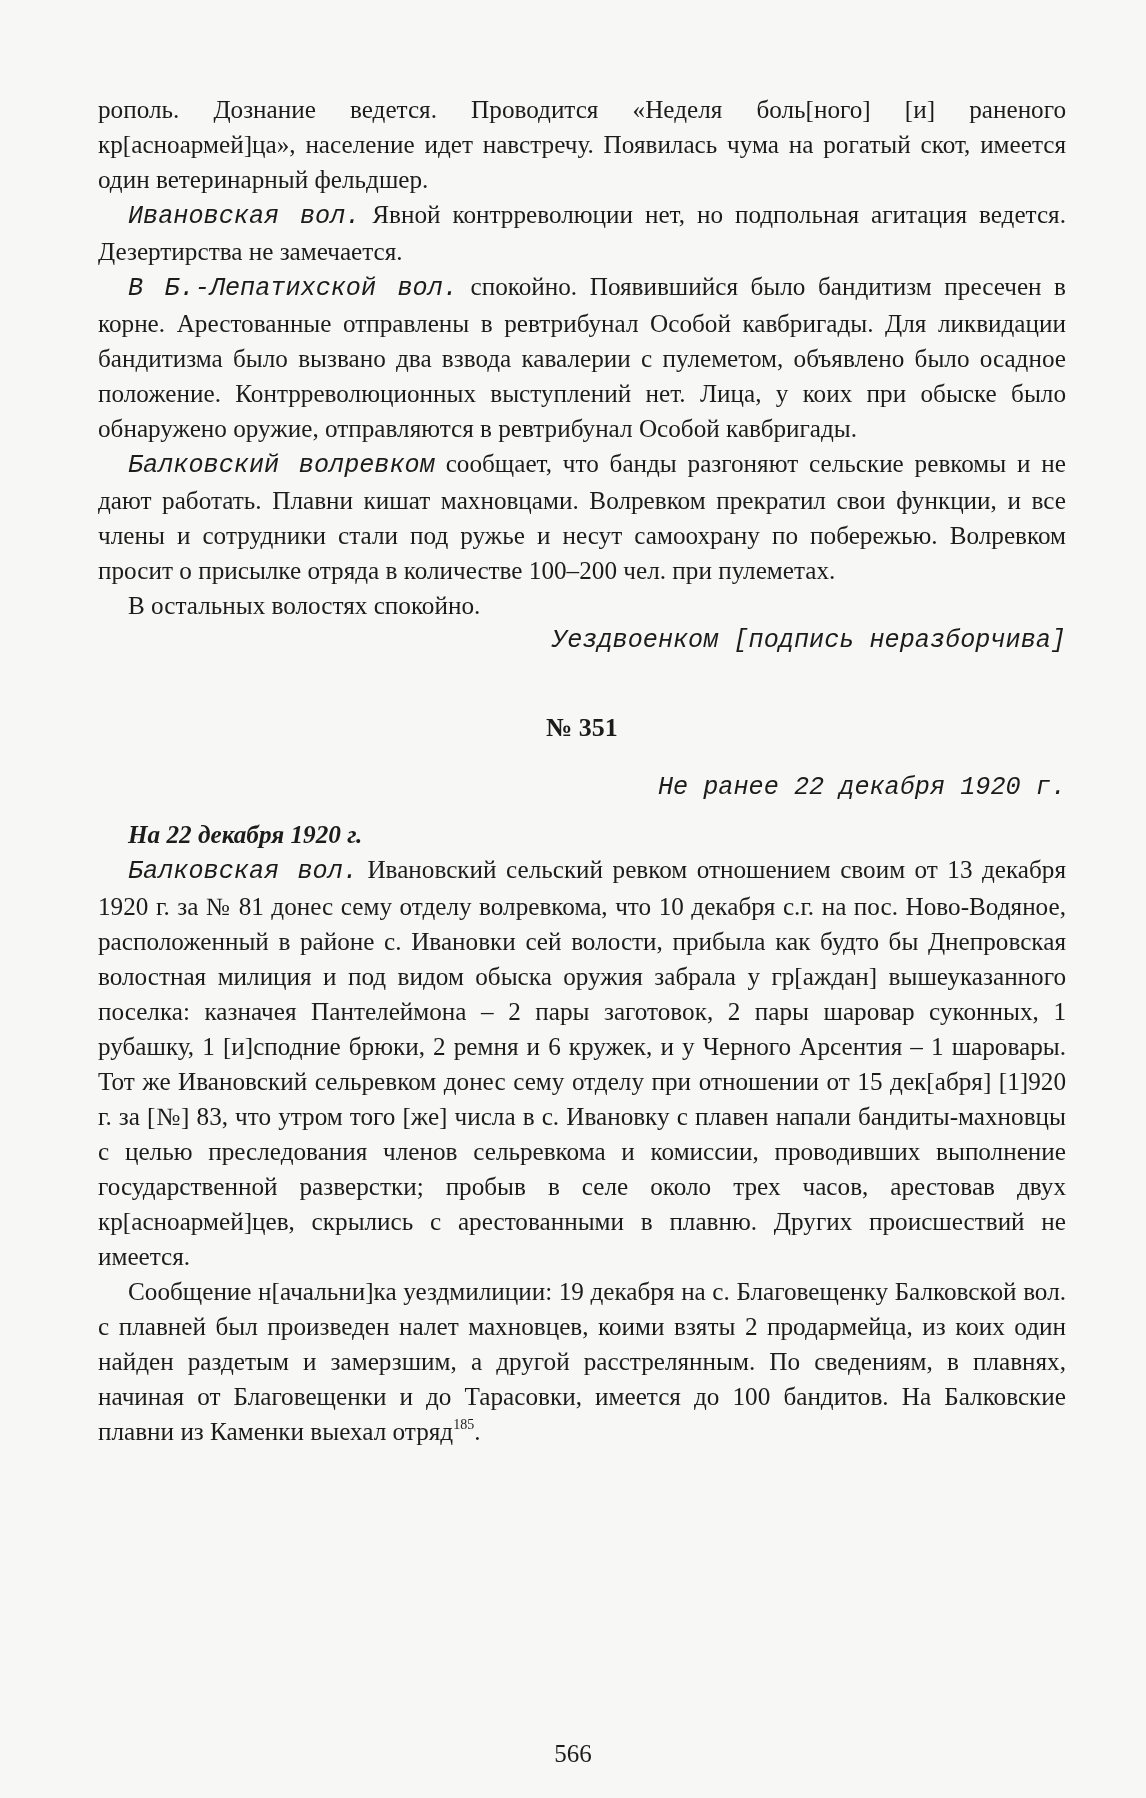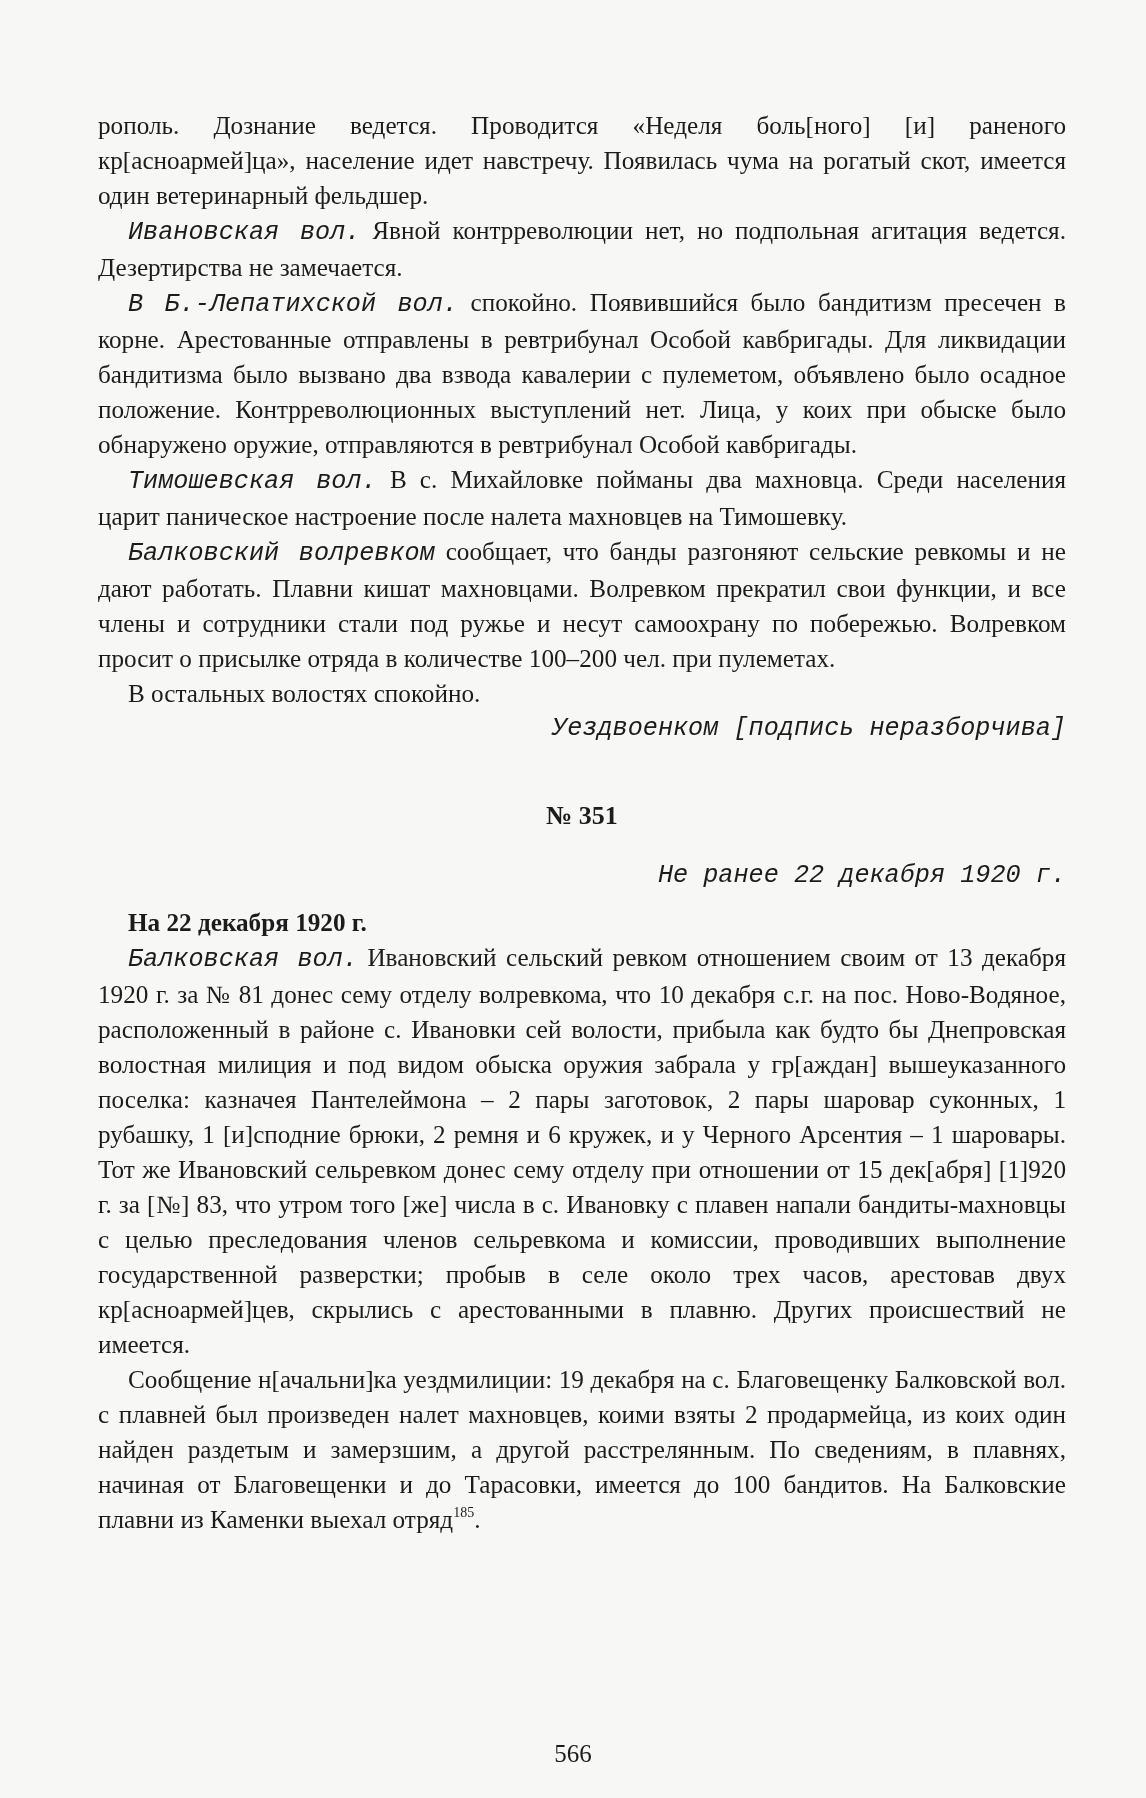--- a/index.html
+++ b/index.html
@@ -6,53 +6,52 @@
   body {
     width: 1146px; height: 1798px;
     background: #f7f7f5;
     color: #1c1c1c;
     font-family: "Liberation Serif", "DejaVu Serif", serif;
     position: relative;
     overflow: hidden;
   }
   .page {
     position: absolute;
-    left: 98px; top: 108px;
+    left: 98px; top: 92px;
     width: 968px;
     font-size: 25.2px;
     line-height: 35px;
   }
   p { margin: 0; text-align: justify; text-align-last: left; hyphens: manual; }
   .indent { text-indent: 30px; }
   i, .it { font-style: italic; font-family: Liberation Mono, monospace; }
   .right { text-align: right; text-align-last: right; }
   .center { text-align: right; text-align-last: center; }
   .sig { margin-top: 0px; }
   .docnum { margin-top: 52px; font-weight: bold; font-size: 26px; }
   .date-right { margin-top: 25px; }
-  .header-date { margin-top: 12px; font-weight: bold; }
+  .header-date { margin-top: 12px; font-weight: bold; font-style: italic; }
   sup { font-size: 14px; line-height: 0; vertical-align: 11px; }
   .pagenum {
     position: absolute; left: 0; width: 1146px; top: 1740px;
     text-align: center; font-size: 25px;
   }
 </style>
 </head>
 <body>
 
 <div class="page">
 
   <p>рополь. Дознание ведется. Проводится «Неделя боль[ного] [и] раненого кр[асноармей]ца», население идет навстречу. Появилась чума на рогатый скот, имеется один ветеринарный фельдшер.</p>
 
   <p class="indent"><i>Ивановская вол.</i><span> Явной контрреволюции нет, но подпольная агитация ведется. Дезертирства не замечается.</span></p>
 
 
   <p class="indent"><i>В Б.-Лепатихской вол.</i><span> спокойно. Появившийся было бандитизм пресечен в корне. Арестованные отправлены в ревтрибунал Особой кавбригады. Для ликвидации бандитизма было вызвано два взвода кавалерии с пулеметом, объявлено было осадное положение. Контрреволюционных выступлений нет. Лица, у коих при обыске было обнаружено оружие, отправляются в ревтрибунал Особой кавбригады.</span></p>
 
-  <p class="indent"><i>Тимошевская вол.</i><span> В с. Михайловке пойманы два махновца. Среди населения царит паническое настроение после налета махновцев на Тимошевку.</span></p>
 
   <p class="indent"><i>Балковский волревком</i><span> сообщает, что банды разгоняют сельские ревкомы и не дают работать. Плавни кишат махновцами. Волревком прекратил свои функции, и все члены и сотрудники стали под ружье и несут самоохрану по побережью. Волревком просит о присылке отряда в количестве 100–200 чел. при пулеметах.</span></p>
 
   <p class="indent">В остальных волостях спокойно.</p>
 
   <p class="right it sig">Уездвоенком [подпись неразборчива]</p>
 
 
   <p class="center docnum">№ 351</p>
 

